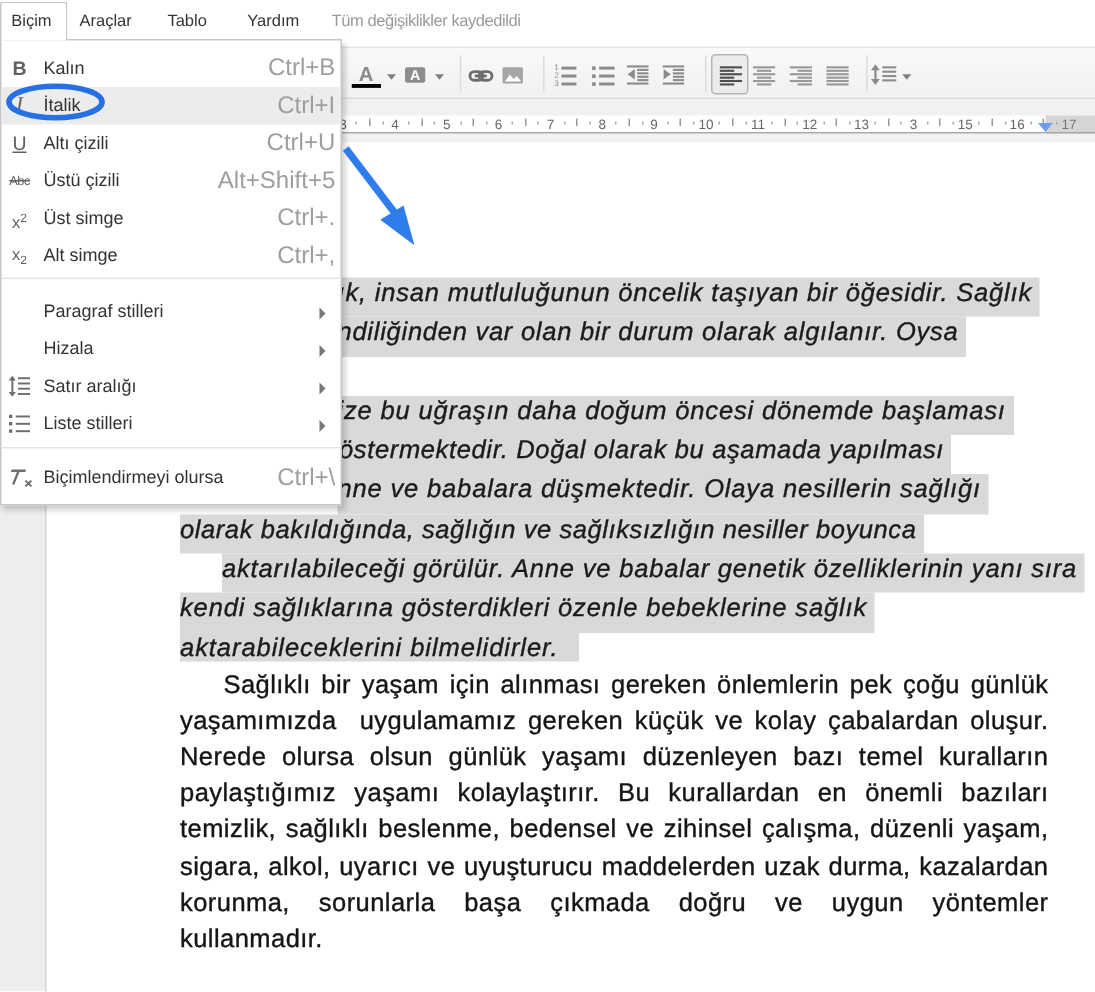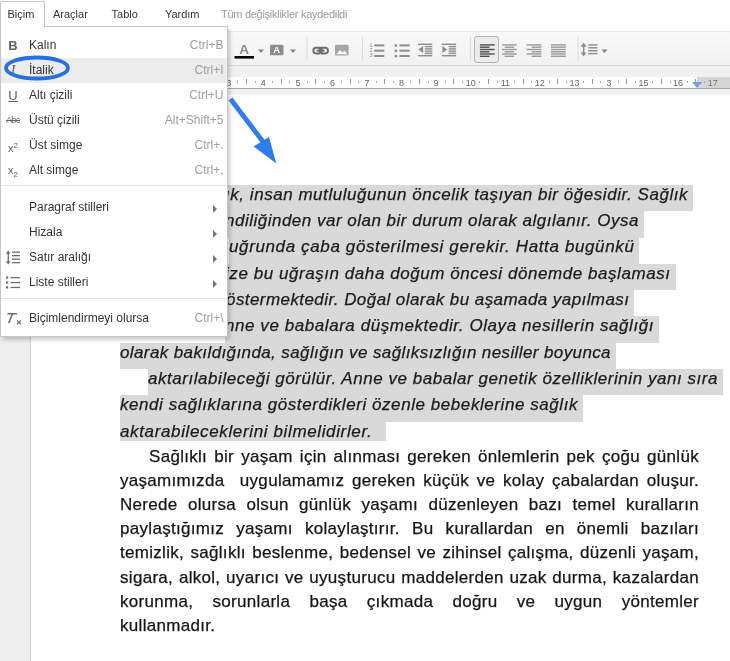--- a/index.html
+++ b/index.html
@@ -43,21 +43,21 @@
 #menu{position:absolute;left:0;top:26px;width:228px;height:311px;background:#fff;
   border:1px solid #c6c6c6;box-sizing:border-box;box-shadow:2px 3px 4px rgba(0,0,0,0.2);
   padding-top:6px;z-index:30;}
 #tab{position:absolute;left:0;top:1px;width:45px;height:26px;background:#fff;
   border:1px solid #c6c6c6;border-bottom:none;border-radius:2px 2px 0 0;box-sizing:border-box;z-index:31;}
 #tablabel{position:absolute;left:7.5px;top:0;height:31px;line-height:29px;font-size:11px;color:#333;z-index:32;}
 .mrow{height:25px;line-height:25px;position:relative;font-size:12px;color:#333;}
 .mrow.hov{background:#ececec;}
 .mrow .ico{position:absolute;left:4px;top:0;width:16px;height:25px;text-align:center;color:#616161;}
 .mrow .lab{position:absolute;left:28px;top:0;}
-.mrow .sc{position:absolute;right:3.5px;top:0;font-size:12px;color:#9e9e9e;}
+.mrow .sc{position:absolute;right:3.5px;top:0;font-size:16px;color:#9e9e9e;}
 .mrow .arr{position:absolute;right:10px;top:10px;width:0;height:0;
   border-top:4px solid transparent;border-bottom:4px solid transparent;border-left:4px solid #777;}
 .msep{height:1px;background:#e3e3e3;margin:2px 0 9px;}
 
 
 #ellipse,#arrow{position:absolute;z-index:40;}
 </style>
 </head>
 <body>
 <div id="app">
@@ -243,21 +243,20 @@
     <div class="rdot" style="left:686.8px;"></div>
     <div class="rdot" style="left:704.0px;"></div>
     <div id="bluetri"></div>
   </div>
 
   <div id="desk"></div>
   <div id="pageedge"></div>
 
   <div class="iline" style="left:225px;top:185.2px;letter-spacing:0.539px;"><span>ık, insan mutluluğunun öncelik taşıyan bir öğesidir. Sağlık</span></div>
   <div class="iline" style="left:225px;top:211.5px;letter-spacing:0.494px;"><span>ndiliğinden var olan bir durum olarak algılanır. Oysa</span></div>
-  <div class="iline" style="left:229px;top:237.8px;letter-spacing:0.625px;"><span>uğrunda çaba gösterilmesi gerekir. Hatta bugünkü</span></div>
   <div class="iline" style="left:225px;top:264.1px;letter-spacing:0.556px;"><span>ize bu uğraşın daha doğum öncesi dönemde başlaması</span></div>
   <div class="iline" style="left:226px;top:290.4px;letter-spacing:0.425px;"><span>östermektedir. Doğal olarak bu aşamada yapılması</span></div>
   <div class="iline" style="left:225px;top:316.7px;letter-spacing:0.564px;"><span>nne ve babalara düşmektedir. Olaya nesillerin sağlığı</span></div>
   <div class="iline" style="left:120px;top:343px;letter-spacing:0.392px;"><span>olarak bakıldığında, sağlığın ve sağlıksızlığın nesiller boyunca</span></div>
   <div class="iline" style="left:120px;top:369.3px;letter-spacing:0.543px;padding-left:28px;"><span>aktarılabileceği görülür. Anne ve babalar genetik özelliklerinin yanı sıra</span></div>
   <div class="iline" style="left:120px;top:395.6px;letter-spacing:0.565px;"><span>kendi sağlıklarına gösterdikleri özenle bebeklerine sağlık</span></div>
   <div class="iline" style="left:120px;top:421.9px;letter-spacing:0.635px;"><span style="padding-bottom:0.5px;padding-right:14px;">aktarabileceklerini bilmelidirler.</span></div>
 
   <div class="p2">
     <div class="jl first">Sağlıklı bir yaşam için alınması gereken önlemlerin pek çoğu günlük</div>

